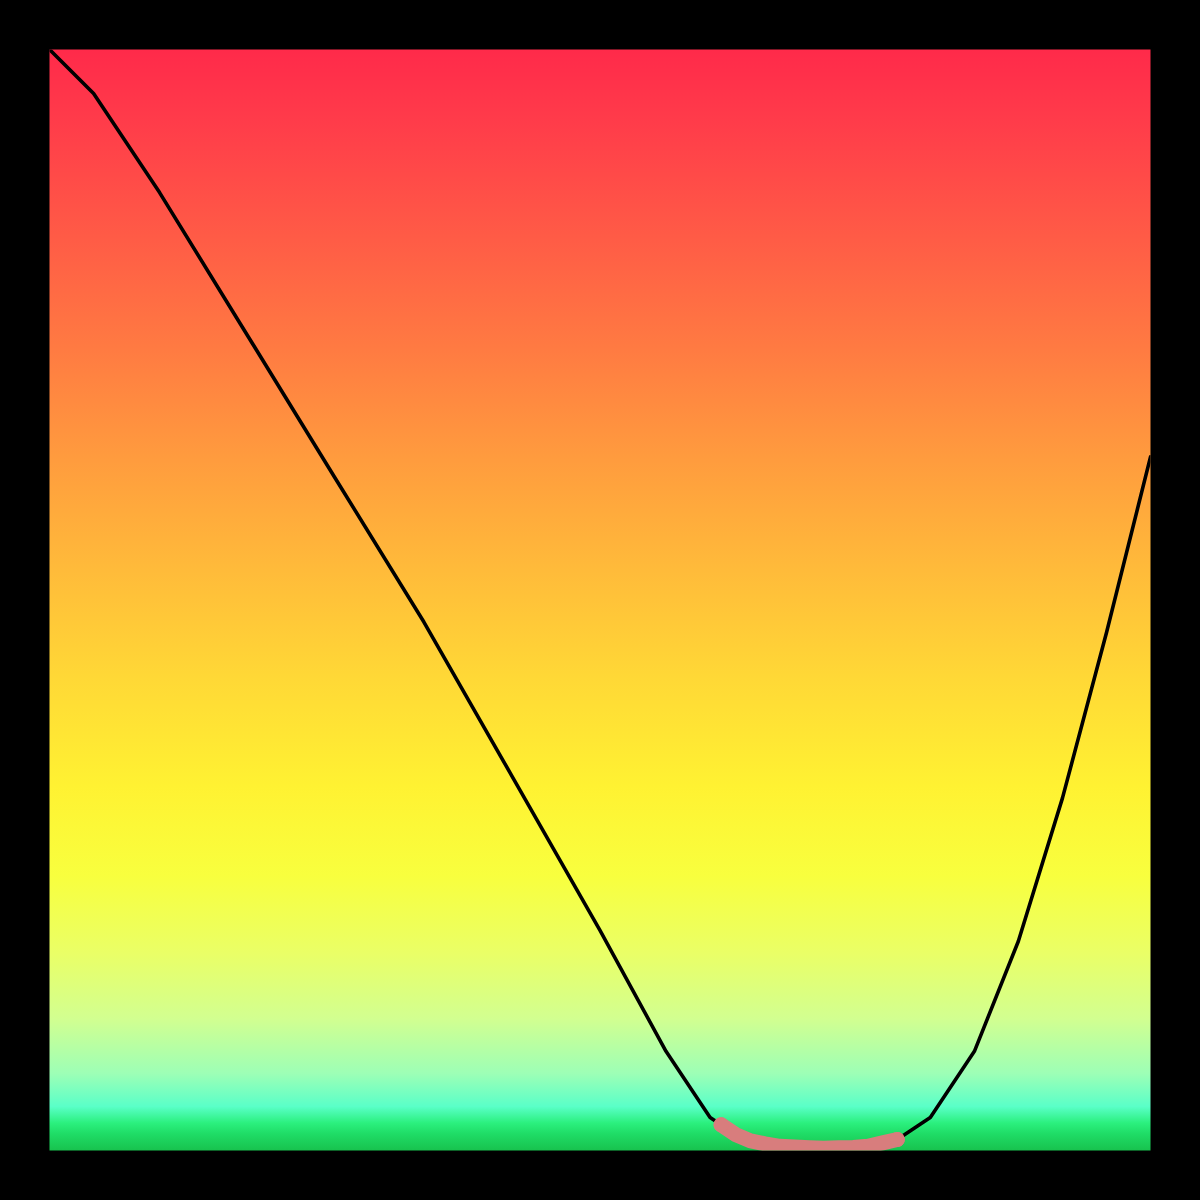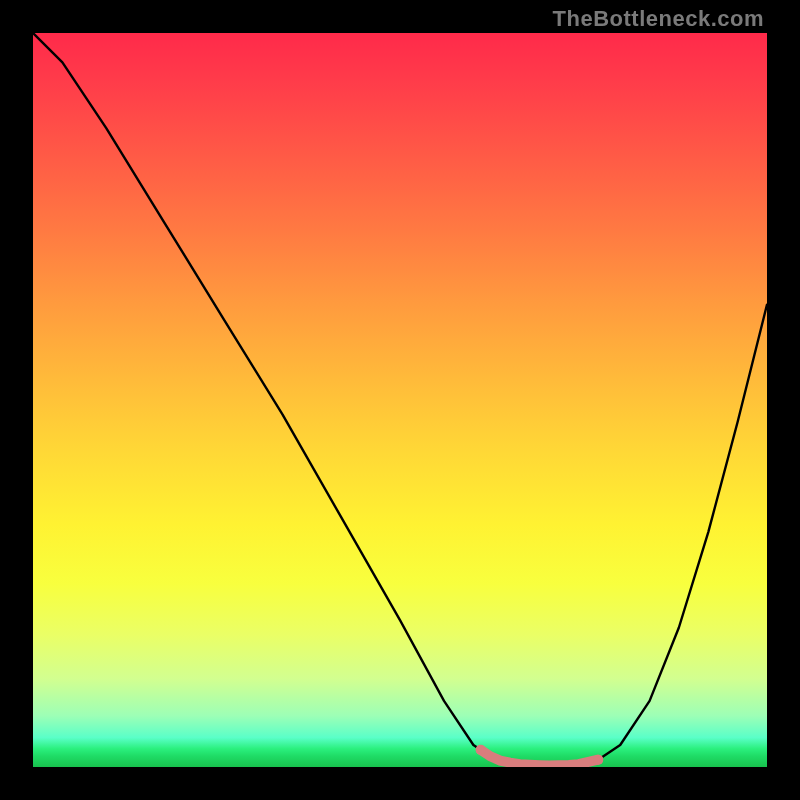--- a/index.html
+++ b/index.html
@@ -53,21 +53,20 @@
     height: 734px;
     pointer-events: none;
   }
 </style>
 </head>
 <body>
 <div class="container">
 
   <div class="plot-area"></div>
 
-  <div class="watermark">TheBottleneck.com</div>
 
   <svg class="curve" viewBox="0 0 734 734" preserveAspectRatio="none">
     <path id="curve-path" d="M0.0 0.0 L29.4 29.4 L73.4 95.4 L132.1 190.8 L190.8 286.3 L249.6 381.7 L308.3 484.4 L367.0 587.2 L411.0 667.9 L440.4 712.0 L462.4 726.7 L484.4 731.1 L513.8 732.5 L543.2 731.8 L565.2 726.7 L587.2 712.0 L616.6 667.9 L645.9 594.5 L675.3 499.1 L704.6 389.0 L734.0 271.6 " fill="none" stroke="#000" stroke-width="2.4" stroke-linejoin="round" stroke-linecap="round"></path>
     <path id="bottom-path" d="M447.7 716.9 L457.5 723.4 L467.3 727.6 L477.1 729.6 L486.9 731.2 L496.7 731.7 L506.5 732.2 L516.2 732.5 L526.0 732.2 L535.8 732.0 L545.6 731.2 L555.4 728.9 L565.2 726.7 " fill="none" stroke="#d87d7d" stroke-width="10" stroke-linecap="round"></path>
     <circle id="bottom-start" r="5" fill="#d87d7d" cx="447.74" cy="716.8733333333333"></circle>
     <circle id="bottom-end" r="5" fill="#d87d7d" cx="565.1800000000001" cy="726.66"></circle>
   </svg>
 
 </div>
 

